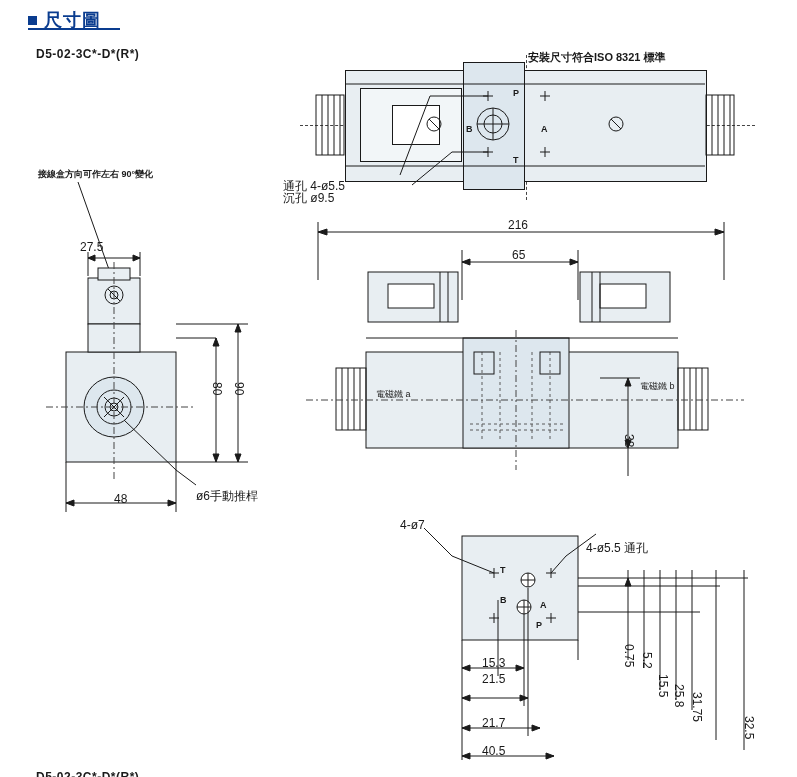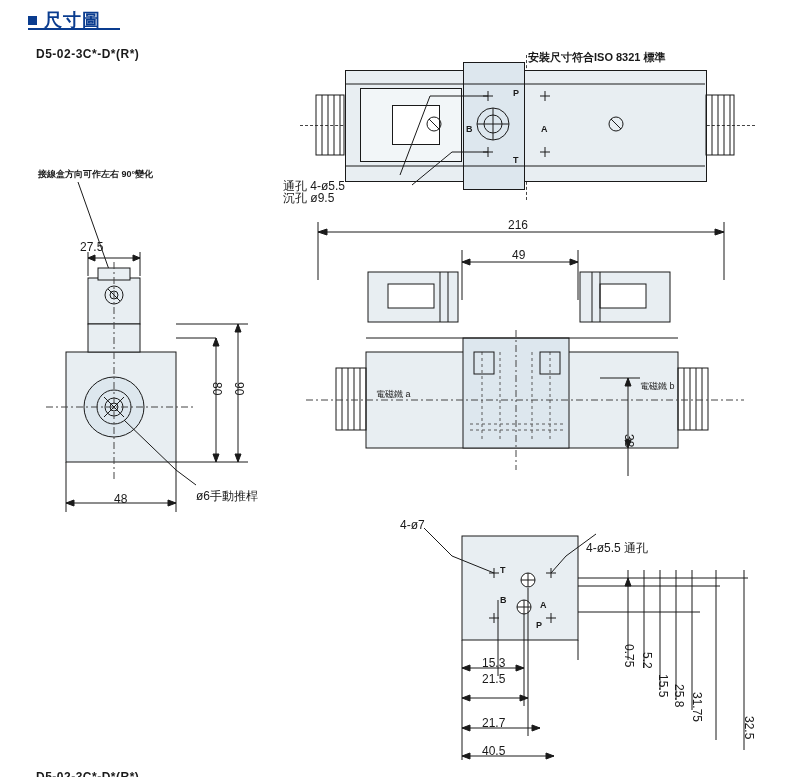--- a/index.html
+++ b/index.html
@@ -241,21 +241,21 @@
       <g stroke="#1a1a1a" stroke-width="1">
         <line x1="628" y1="448" x2="628" y2="476"></line>
         <line x1="628" y1="378" x2="628" y2="448"></line>
         <polygon points="628,378 625,386 631,386" fill="#1a1a1a"></polygon>
         <polygon points="628,448 625,440 631,440" fill="#1a1a1a"></polygon>
         <line x1="600" y1="378" x2="640" y2="378"></line>
       </g>
     </svg>
 
     <div class="lbl" style="left:508px;top:218px;">216</div>
-    <div class="lbl" style="left:512px;top:248px;">49</div>
+    <div class="lbl" style="left:512px;top:248px;">65</div>
     <div class="lbl vert" style="left:622px;top:434px;">38</div>
     <div class="lbl9" style="left:376px;top:388px;text-align:right;">電磁鐵 a</div>
     <div class="lbl9" style="left:640px;top:380px;">電磁鐵 b</div>
   </div>
 
   <div>
     <svg style="left:0;top:0;width:797px;height:777px;">
       <rect x="462" y="536" width="116" height="104" fill="#e8eef2" stroke="#1a1a1a" stroke-width="1"></rect>
 
       <circle cx="528" cy="580" r="7" fill="#fff" stroke="#1a1a1a" stroke-width="1"></circle>

